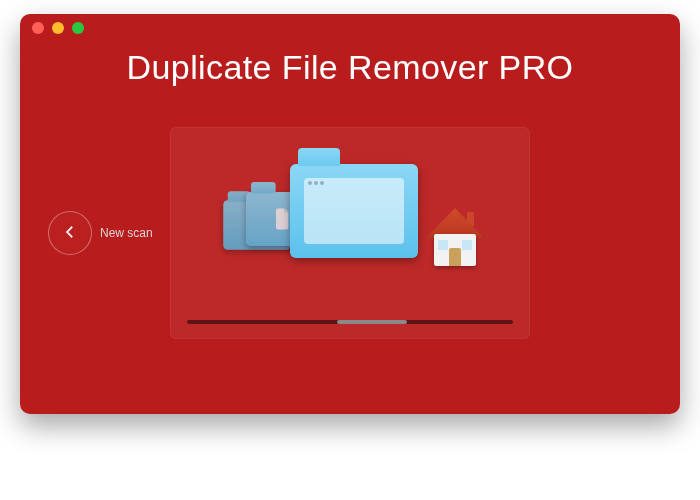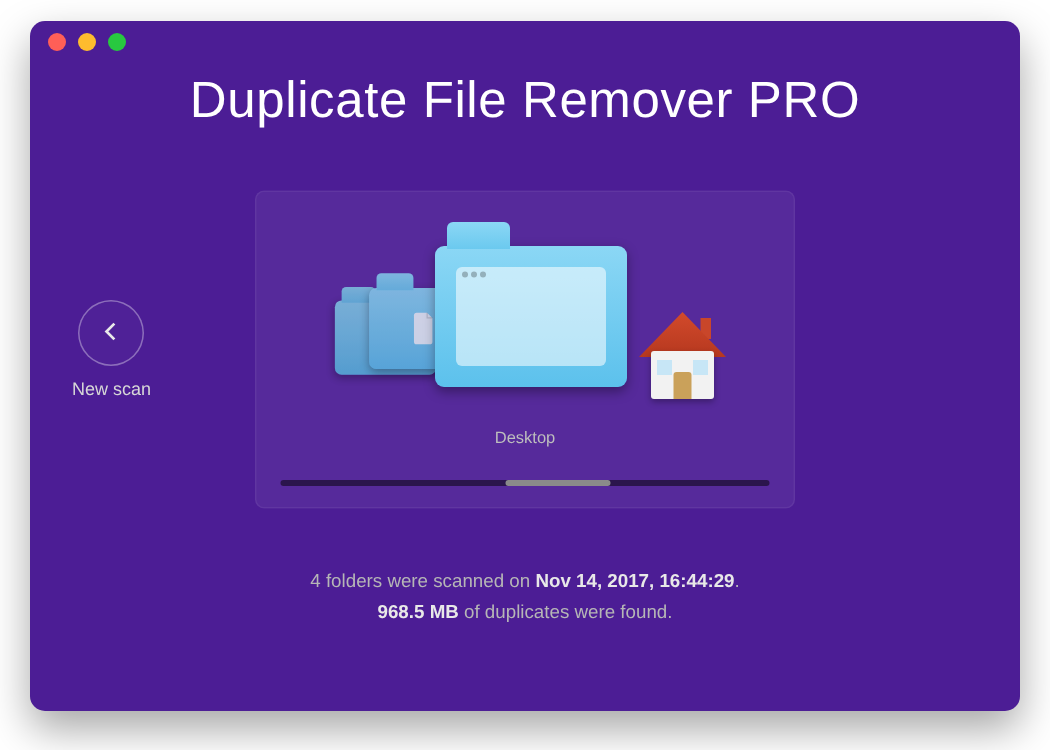--- a/index.html
+++ b/index.html
@@ -1,22 +1,22 @@
 <!DOCTYPE html>
 <html><head>
 <meta charset="utf-8">
 <style>
   * { box-sizing: border-box; margin: 0; padding: 0; }
   html, body { width: 700px; height: 500px; overflow: hidden; font-family: -apple-system, "Helvetica Neue", Arial, sans-serif; background: transparent; }
   .window {
     position: relative;
     width: 660px;
-    height: 460px;
+    height: 400px;
     margin: 14px auto 0 auto;
-    background: #4c1d95;
+    background: #b91c1c;
     border-radius: 10px;
     box-shadow: 0 12px 28px rgba(0,0,0,.35);
     overflow: hidden;
   }
   .titlebar {
     height: 28px;
     display: flex;
     align-items: center;
     padding-left: 12px;
     gap: 8px;
@@ -41,21 +41,21 @@
     height: 240px;
     display: flex;
     align-items: center;
     justify-content: center;
   }
   .nav-col {
     position: absolute;
     top: 50%;
     transform: translateY(-50%);
     display: flex;
-    flex-direction: column;
+    flex-direction: row;
     align-items: center;
     gap: 8px;
     color: #d7d7d7;
     font-size: 12px;
   }
   .nav-left  { left: 28px; }
   .nav-right { right: 28px; }
   .nav-btn {
     width: 44px; height: 44px;
     border-radius: 50%;
@@ -233,32 +233,23 @@
             <div class="wall">
               <div class="win l"></div>
                 <div class="win r"></div>
               <div class="door"></div>
             </div>
           </div>
         </div>
 
       </div>
 
-      <div class="card-label">Desktop</div>
 
       <div class="scroll-track">
         <div class="scroll-thumb"></div>
       </div>
     </div>
 
 
   </div>
 
-  <div class="summary">
-    <div>
-      <span>4 folders were scanned on </span><b>Nov 14, 2017, 16:44:29</b><span>.</span>
-    </div>
-    <div>
-      <b>968.5 MB</b><span> of duplicates were found.</span>
-    </div>
-  </div>
 
 </div>
 
 </body></html>

